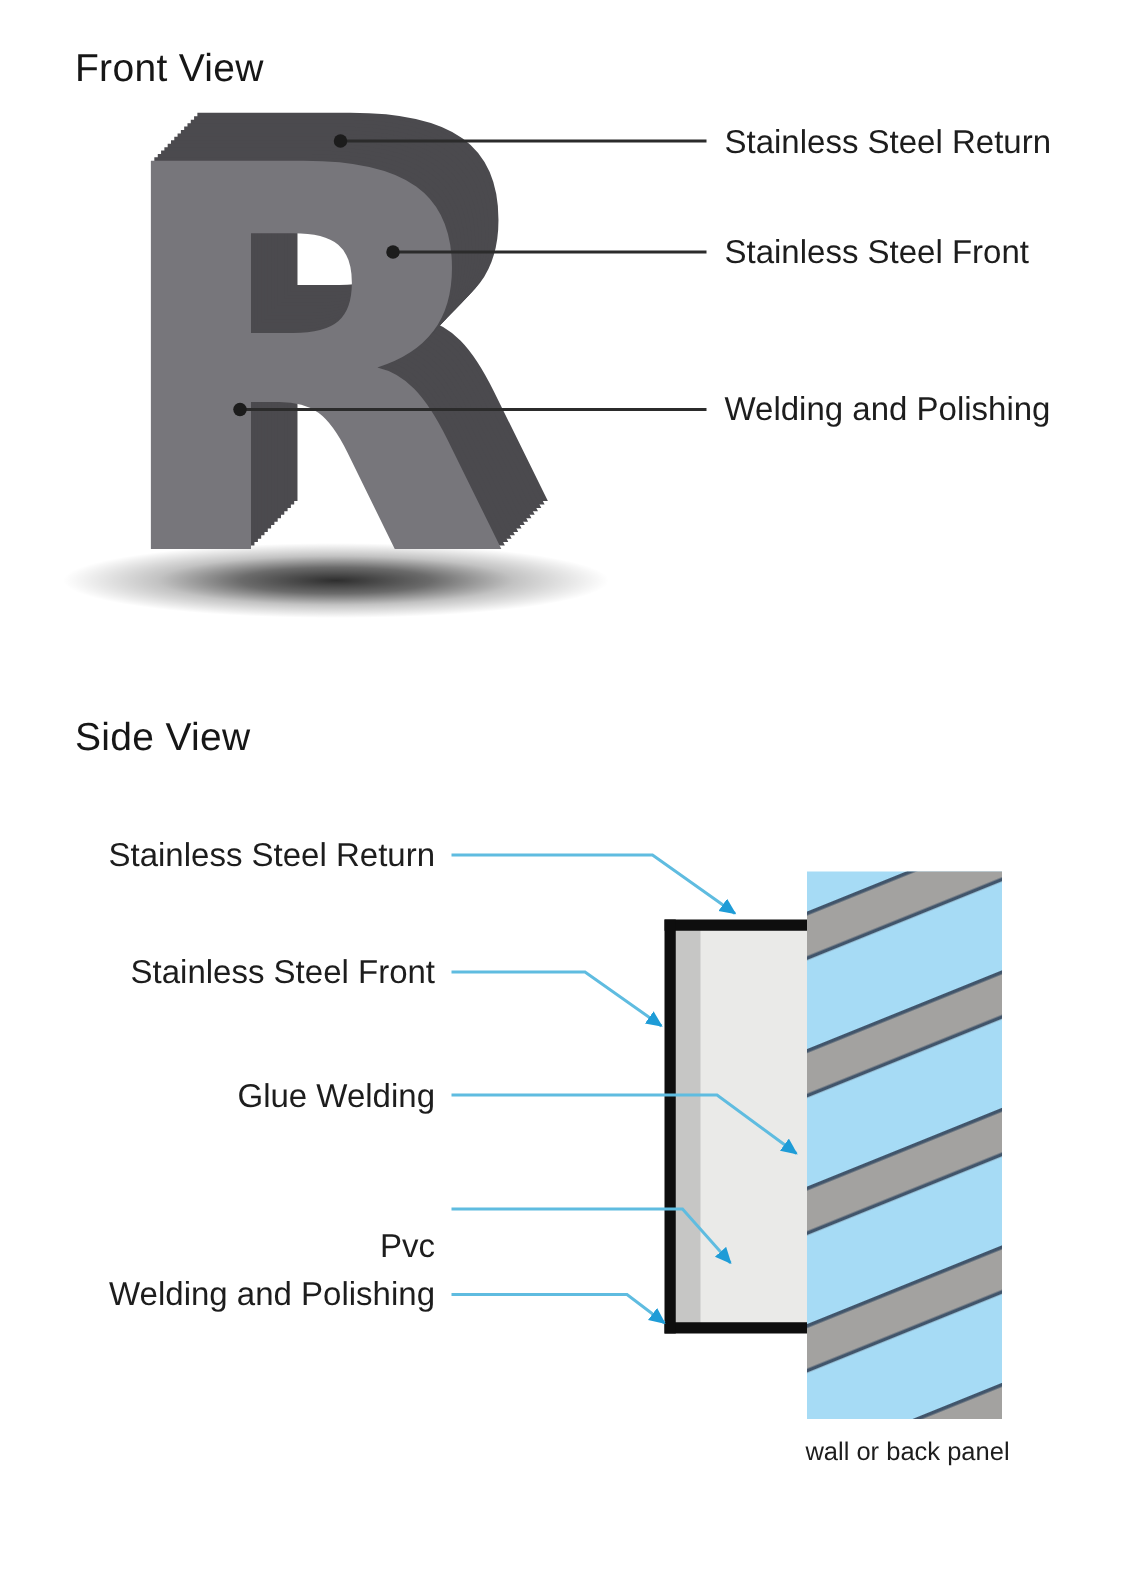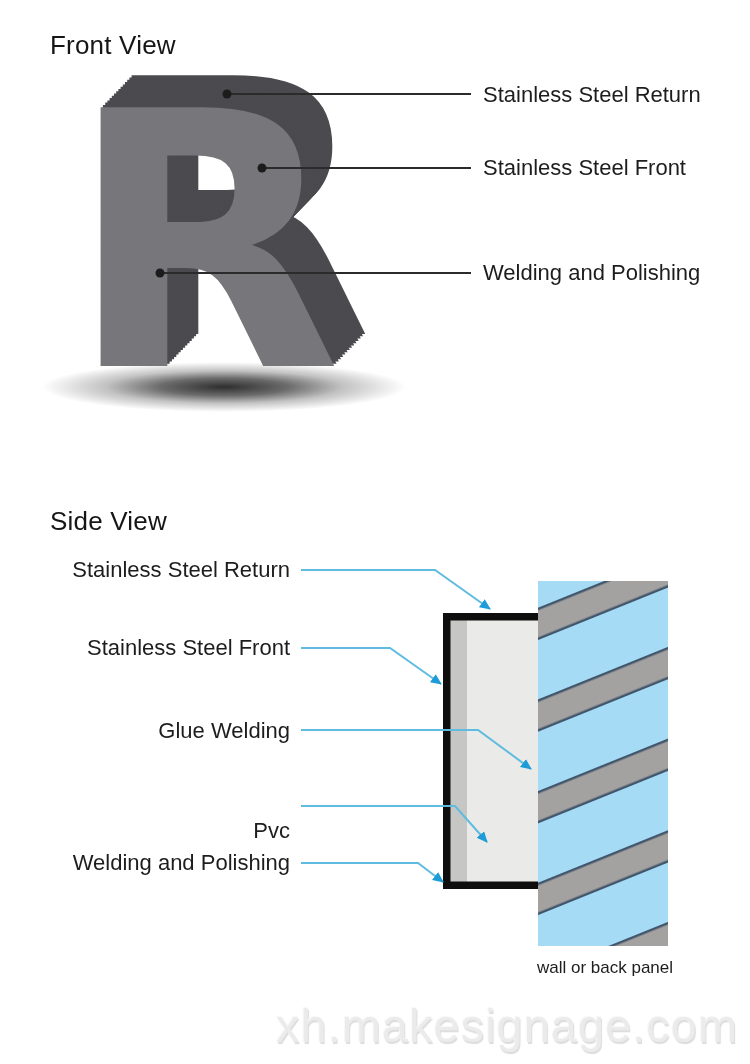--- a/index.html
+++ b/index.html
@@ -9,21 +9,21 @@
 
   .title {
     position: absolute;
     font-size: 26px;
     line-height: 30px;
     color: #161616;
     letter-spacing: 0.2px;
     white-space: nowrap;
   }
   .title.front { left: 50px; top: 30px; }
-  .title.side  { left: 50px; top: 476px; margin-top: 30px; }
+  .title.side  { left: 50px; top: 476px; }
 
   .label {
     position: absolute;
     font-size: 22px;
     line-height: 22px;
     color: #1d1d1d;
     white-space: nowrap;
   }
   .label.fl { left: 483px; }            
   .label.sr { right: 460px; text-align: right; }  
@@ -150,14 +150,13 @@
   <div class="title side">Side View</div>
 
   <div class="label sr sr1">Stainless Steel Return</div>
   <div class="label sr sr2">Stainless Steel Front</div>
   <div class="label sr sr3">Glue Welding</div>
   <div class="label sr sr4">Pvc</div>
   <div class="label sr sr5">Welding and Polishing</div>
 
   <div class="caption">wall or back panel</div>
 
-  <div class="watermark">xh.makesignage.com</div>
 </div>
 
 </body></html>

